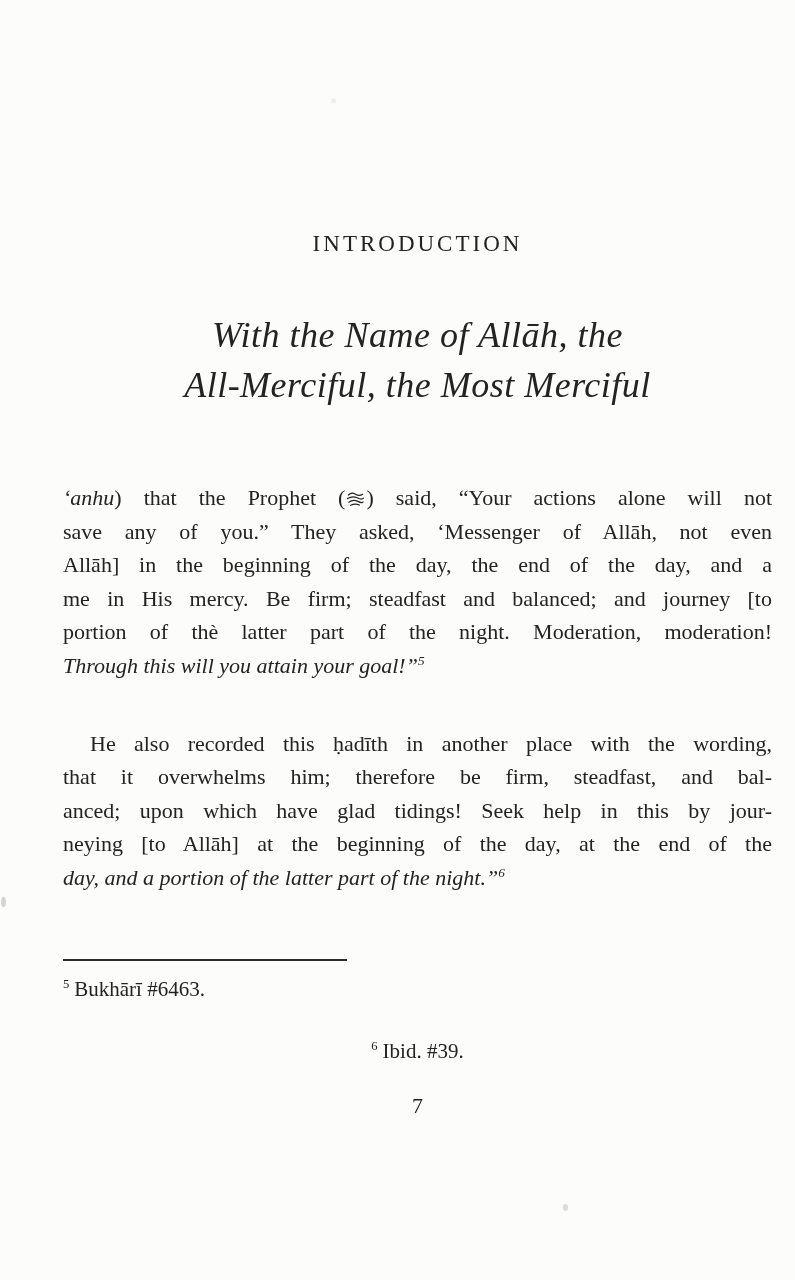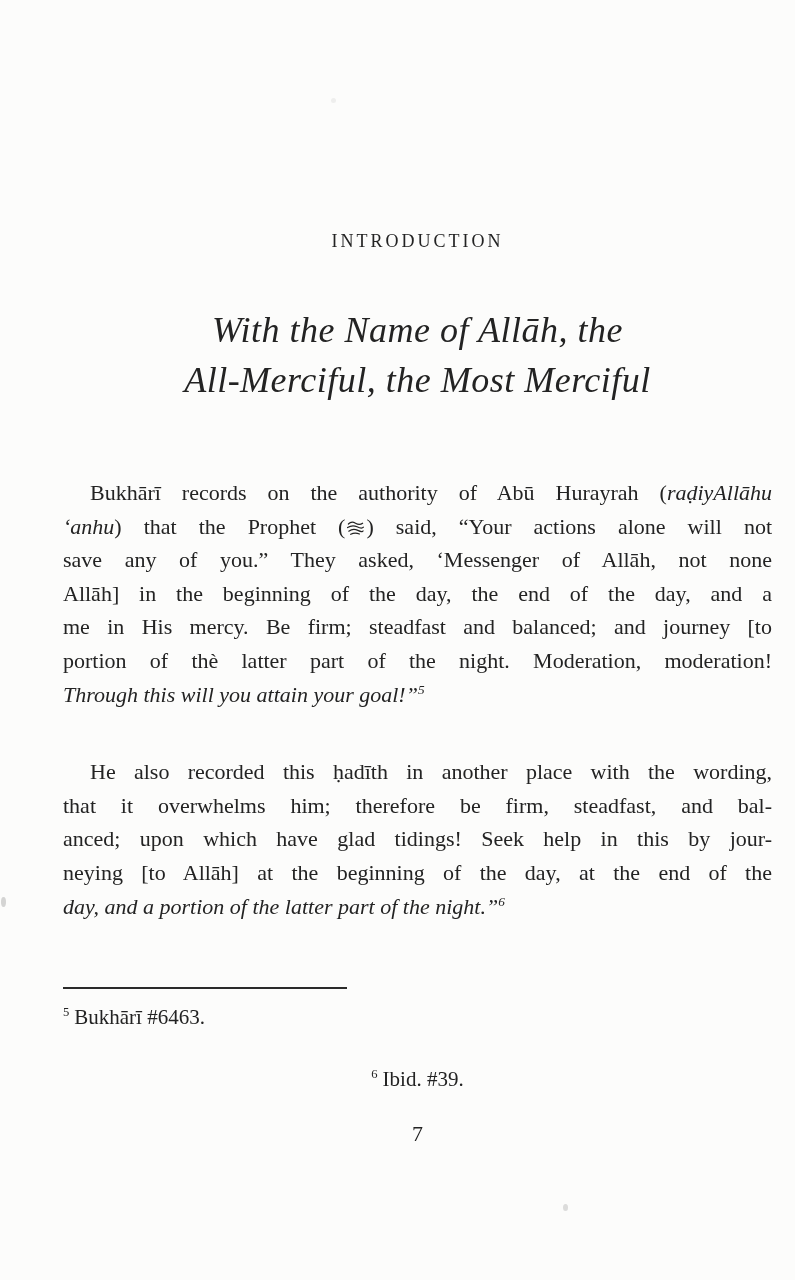--- a/index.html
+++ b/index.html
@@ -14,21 +14,21 @@
   }
   .content {
     position: absolute;
     left: 63px;
     top: 0;
     width: 709px;
   }
   .heading {
     margin-top: 231px;
     text-align: center;
-    font-size: 18px;
+    font-size: 23px;
     letter-spacing: 3px;
     white-space: nowrap;
   }
   .bismillah {
     margin-top: 53px;
     text-align: center;
     font-style: italic;
     font-size: 36px;
     line-height: 50px;
     letter-spacing: 0.5px;
@@ -89,30 +89,29 @@
 
     <div class="heading">INTRODUCTION</div>
 
     <div class="bismillah">
       <div>With the Name of Allāh, the</div>
       <div>All-Merciful, the Most Merciful</div>
     </div>
 
     <div class="paragraphs">
         <div class="para">
-          <div class="line first">Bukhārī records on the authority of Abū Hurayrah (<i>raḍiyAllāhu</i></div>
           <div class="line"><i>‘anhu</i>) that the Prophet (<span class="saw"><svg width="19" height="16" viewBox="0 0 24 20" aria-hidden="true">
                 <g stroke="#232323" stroke-width="1.5" fill="none" stroke-linecap="round">
                   <path d="M3 5 Q7 1 12 4 T21 4"></path>
                   <path d="M2 9.5 Q8 5.5 14 8.5 T22 9"></path>
                   <path d="M3.5 14 Q9 10 15 13 T21.5 13.5"></path>
                   <path d="M6 18 Q11 15 17 17.5"></path>
                 </g>
               </svg></span>) said, “Your actions alone will not</div>
-          <div class="line">save any of you.” They asked, ‘Messenger of Allāh, not none</div>
+          <div class="line">save any of you.” They asked, ‘Messenger of Allāh, not even</div>
           <div class="line">Allāh] in the beginning of the day, the end of the day, and a</div>
           <div class="line">me in His mercy. Be firm; steadfast and balanced; and journey [to</div>
           <div class="line">portion of thè latter part of the night. Moderation, moderation!</div>
           <div class="line last">Through this will you attain your goal!”<sup>5</sup></div>
         </div>
         <div class="para">
           <div class="line first">He also recorded this ḥadīth in another place with the wording,</div>
           <div class="line">that it overwhelms him; therefore be firm, steadfast, and bal-</div>
           <div class="line">anced; upon which have glad tidings! Seek help in this by jour-</div>
           <div class="line">neying [to Allāh] at the beginning of the day, at the end of the</div>

